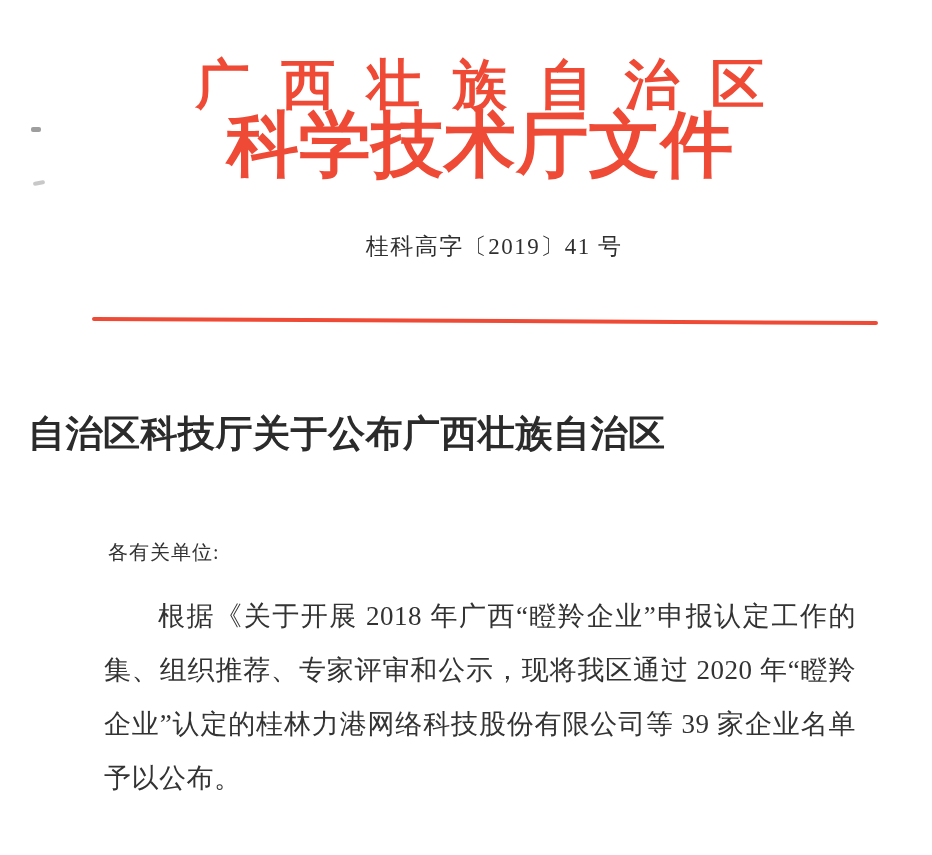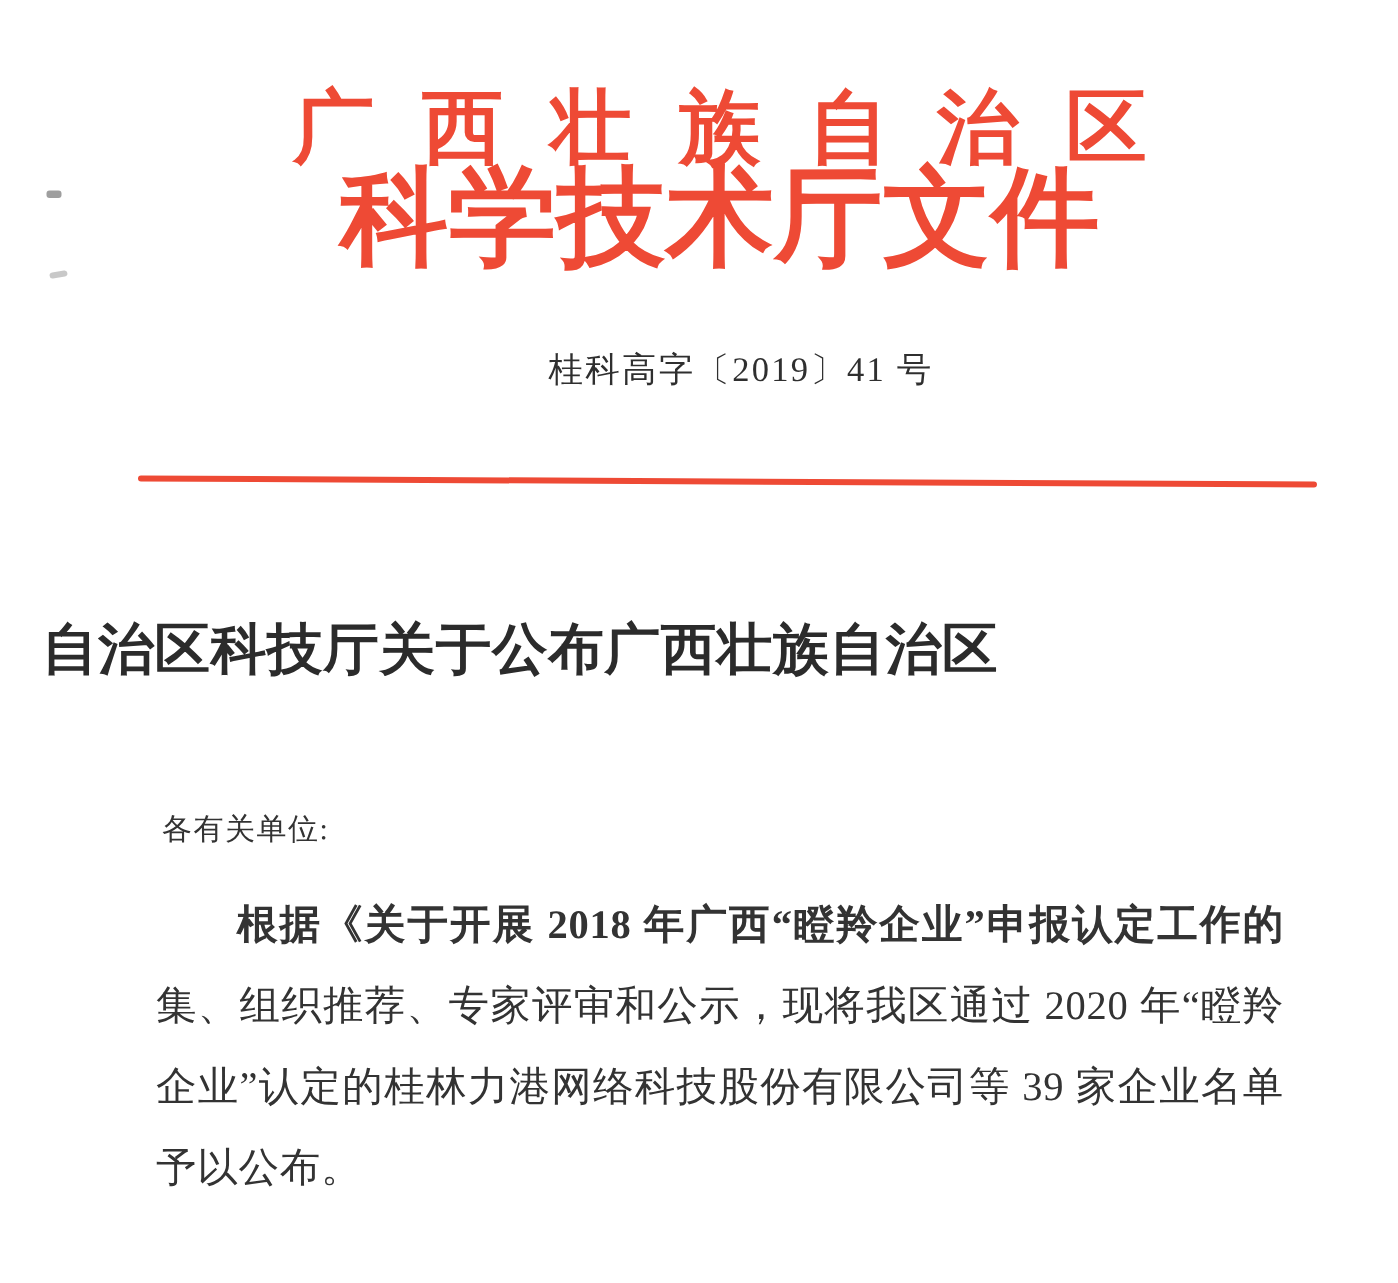--- a/index.html
+++ b/index.html
@@ -82,21 +82,21 @@
     letter-spacing: 0.5px;
   }
   .p-line {
     height: 54px;
     line-height: 54px;
     white-space: nowrap;
     text-align: justify;
     text-align-last: justify;
     overflow: visible;
   }
-  .p-line.indent { text-indent: 2em; font-weight: bold; }
+  .p-line.indent { text-indent: 2em; }
   .p-line.final  { text-align-last: left; }
   
   .smudge { position: absolute; border-radius: 2px; }
   .smudge.s1 { left: 31px; top: 127px; width: 10px; height: 5px; background: #7d7d7d; opacity: 0.75; }
   .smudge.s2 { left: 33px; top: 181px; width: 12px; height: 4px; background: #ababab; opacity: 0.65; transform: rotate(-10deg); }
 </style>
 </head>
 <body>
 
 <div class="page" style="--red: #ee4a35;">

